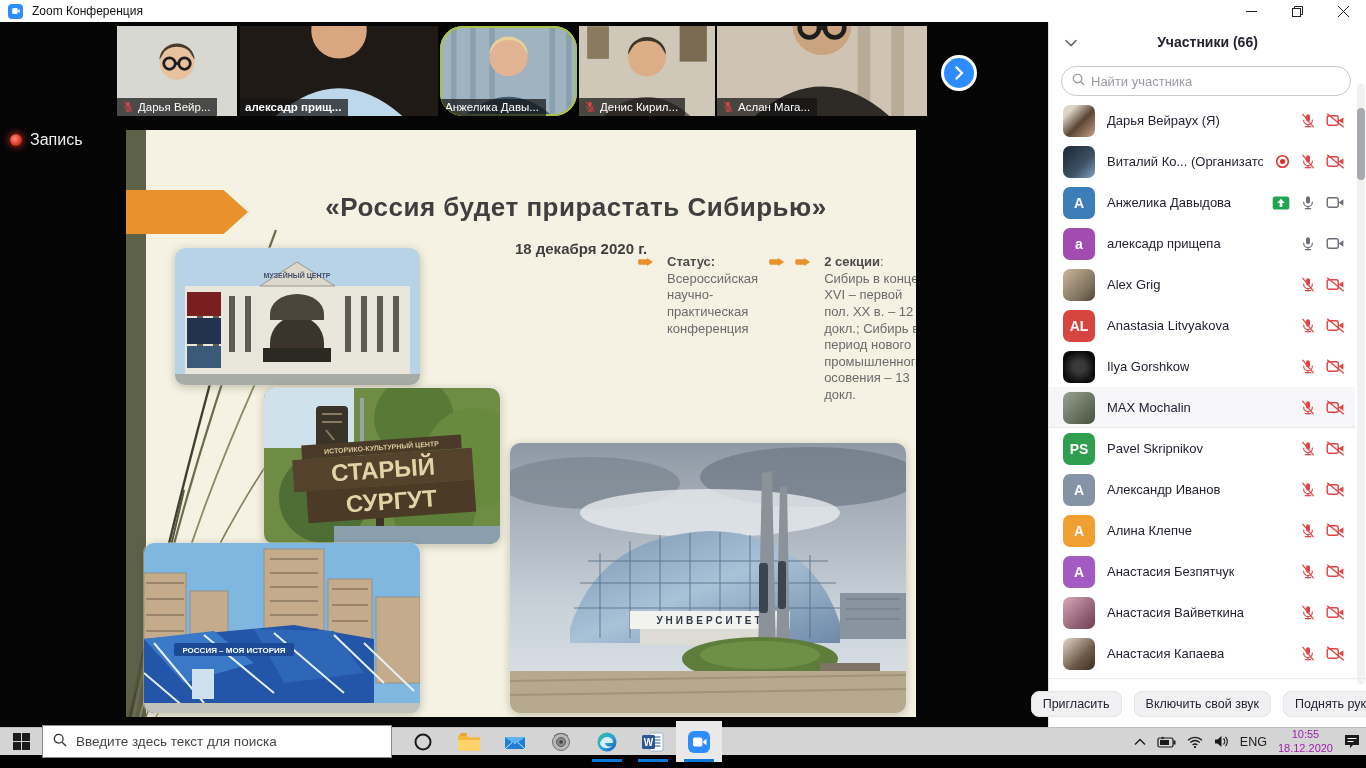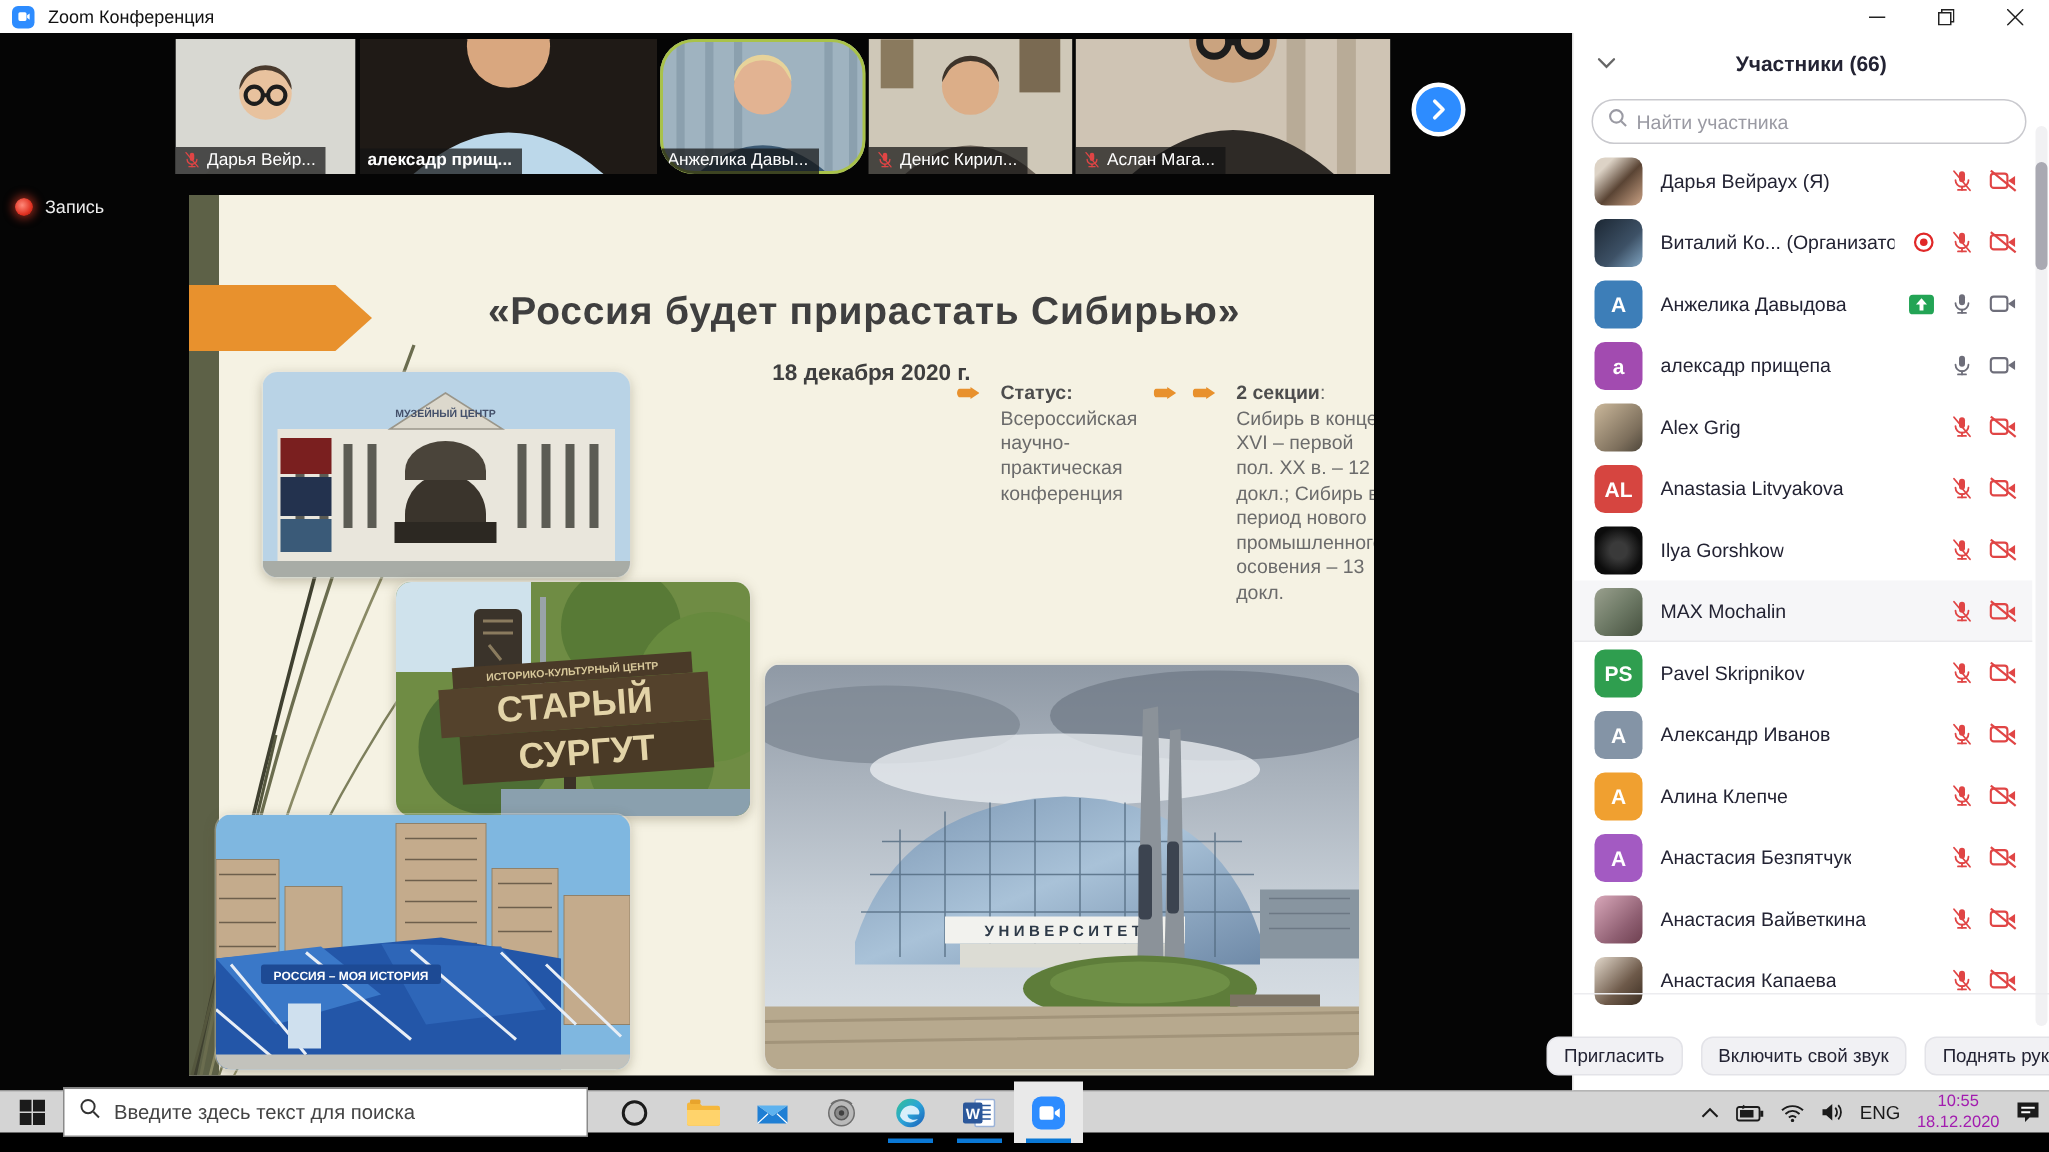--- a/index.html
+++ b/index.html
@@ -22,21 +22,21 @@
   .video-strip { position:absolute; left:0; top:0; width:1052px; height:98px; }
   .thumb { position:absolute; top:4px; height:90px; background:#222; overflow:hidden; }
   .thumb.active { outline:2px solid #a9c24a; outline-offset:-2px; }
   .thumb svg { width:100%; height:100%; display:block; }
   .vlabel { position:absolute; left:0; bottom:0; max-width:95%; background:rgba(20,20,20,.72); color:#fff; font-size:11.5px; padding:2px 7px 3px 5px; display:flex; align-items:center; gap:4px; white-space:nowrap; overflow:hidden; }
   .next-arrow { position:absolute; left:941px; top:33px; width:36px; height:36px; border-radius:50%; background:#2D8CFF; border:3px solid #fff; display:flex; align-items:center; justify-content:center; cursor:pointer; }
 
   
   .record-indicator { position:absolute; left:10px; top:109px; display:flex; align-items:center; gap:8px; }
   .record-dot { width:12px; height:12px; border-radius:50%; background:radial-gradient(circle at 40% 40%, #ff8a7a, #e03222 60%, #8a1408); box-shadow:0 0 6px 2px rgba(224,60,40,.55); }
-  .record-label { color:#eee; font-size:12px; }
+  .record-label { color:#eee; font-size:16px; }
 
   
   .slide { position:absolute; left:126px; top:108px; width:790px; height:587px; background:#f5f2e3; overflow:hidden; }
   .slide-bar { position:absolute; left:0; top:0; width:20px; height:100%; background:#5d6147; }
   .grass { position:absolute; left:0; top:40px; width:190px; height:547px; pointer-events:none; }
   .slide-arrow { position:absolute; left:0; top:60px; width:122px; height:44px; background:#E8912D; clip-path:polygon(0 0, 80% 0, 100% 50%, 80% 100%, 0 100%); }
   .slide-title { position:absolute; left:140px; top:62px; width:620px; text-align:center; font-size:26px; font-weight:bold; letter-spacing:.5px; color:#3f3f3f; }
   .slide-date { position:absolute; left:300px; top:110px; width:310px; text-align:center; font-size:15px; font-weight:bold; color:#3f3f3f; }
   .bullets { position:absolute; left:512px; top:124px; width:272px; display:flex; flex-direction:row; gap:11px; }
   .bullet { display:flex; gap:14px; }
@@ -60,21 +60,21 @@
   .search-wrap input { border:none; outline:none; flex:1; font-size:13px; color:#333; font-family:"Liberation Sans", sans-serif; background:transparent; }
   .search-wrap input::placeholder { color:#9a9aa3; }
   .plist { position:absolute; left:0; top:78px; width:306px; height:574px; overflow:hidden; }
   .prow { display:flex; align-items:center; height:41px; padding:0 10px 0 14px; gap:12px; }
   .prow.highlighted { background:#f6f6f8; box-shadow:inset 0 -1px 0 #e9e9ec; }
   .avatar { flex:0 0 32px; width:32px; height:32px; border-radius:7px; display:flex; align-items:center; justify-content:center; color:#fff; font-size:14px; font-weight:bold; overflow:hidden; }
   .pname { font-size:13px; color:#232333; white-space:nowrap; overflow:hidden; }
   .picons { margin-left:auto; display:flex; align-items:center; gap:10px; }
   .scrollbar-track { position:absolute; left:308px; top:62px; width:8px; height:600px; background:#f1f1f3; border-radius:4px; }
   .scrollbar-thumb { position:absolute; left:0; top:24px; width:8px; height:72px; background:#a9a9b2; border-radius:4px; }
-  .panel-footer { position:absolute; left:0; bottom:10px; width:100%; display:flex; justify-content:center; gap:12px; border-top:1px solid #ececef; padding-top:28px; }
+  .panel-footer { position:absolute; left:0; bottom:10px; width:100%; display:flex; justify-content:center; gap:12px; border-top:1px solid #ececef; padding-top:12px; }
   .footer-btn { background:#f1f1f4; border:1px solid #e3e3e8; border-radius:8px; font-size:12.5px; color:#232333; padding:5px 11px; font-family:"Liberation Sans", sans-serif; cursor:pointer; white-space:nowrap; }
 
   
   .taskbar { position:absolute; left:0; top:727px; width:1366px; height:28px; background:#d4d4d4; display:flex; align-items:center; border-top:1px solid #bfbfbf; }
   .start-btn { width:42px; height:41px; display:flex; align-items:center; justify-content:center; cursor:pointer; }
   .tb-search { width:350px; height:33px; background:#fff; border:1px solid #8a8a8a; display:flex; align-items:center; padding:0 10px; gap:9px; }
   .tb-search input { border:none; outline:none; flex:1; font-size:13.5px; color:#333; font-family:"Liberation Sans", sans-serif; }
   .tb-search input::placeholder { color:#444; }
   .tb-apps { display:flex; align-items:center; margin-left:8px; height:41px; }
   .tb-app { width:46px; height:41px; display:flex; align-items:center; justify-content:center; position:relative; cursor:pointer; }

